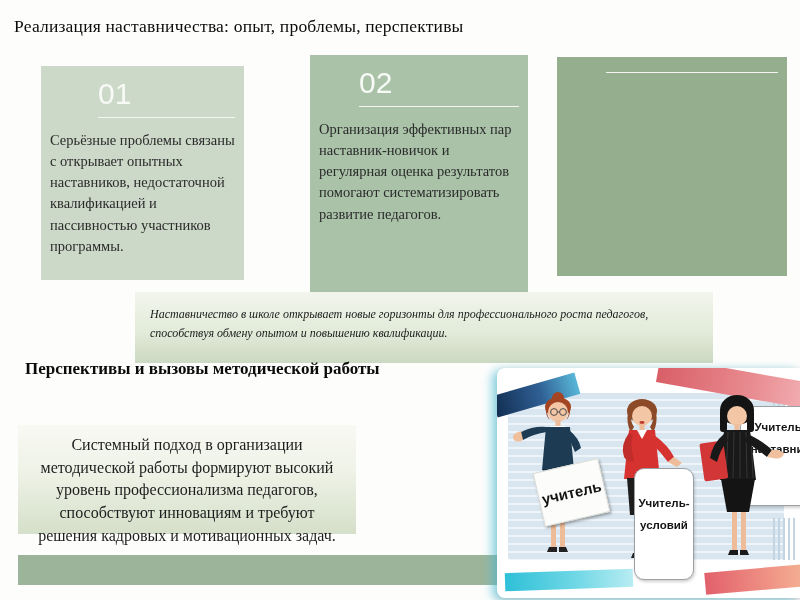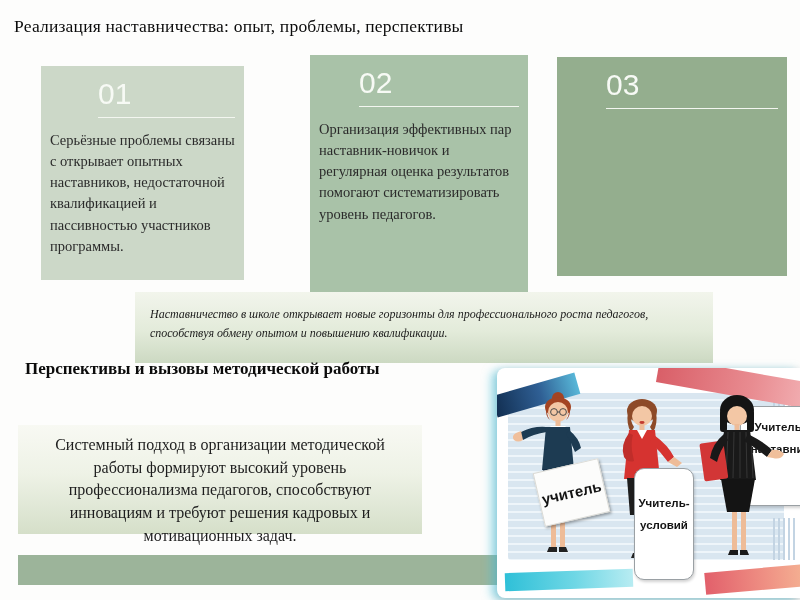--- a/index.html
+++ b/index.html
@@ -20,21 +20,21 @@
   .card-divider { height:0; border-bottom:1.6px solid #f3f6f0; margin:7px 0 0 40px; }
   .card1 .card-divider { margin-left:48px; }
   .card-text { margin-top:12px; font-size:14.5px; line-height:1.47; color:#2b2b2b; }
 
   
   .quote-banner { position:absolute; left:135px; top:292px; width:578px; height:71px;
     background:linear-gradient(to bottom,#f2f5ec 0%,#e3ebda 55%,#ccd9c2 100%); }
   .quote-banner p { padding:13px 9px 0 15px; font-size:12px; line-height:1.55; color:#1c1c1c;font-style:italic; }
 
   
-  .summary-box { position:absolute; left:18px; top:425px; width:404px; height:109px;
+  .summary-box { position:absolute; left:18px; top:425px; width:338px; height:109px;
     background:linear-gradient(to bottom,#f8f9f3 0%,#eef2e6 45%,#d5dfc9 100%); }
   .summary-box p { padding:9px 12px 0 12px; font-size:16px; line-height:1.42; color:#1d1d1d; text-align:center; }
 
   .footer-bar { position:absolute; left:18px; top:555px; width:487px; height:30px; background:#9cb49a; z-index:1; }
 
   
   .illustration { position:absolute; left:497px; top:368px; width:303px; height:230px;
     background:#ffffff; border-radius:8px 0 0 8px; z-index:2;
     box-shadow:-6px 2px 10px rgba(84,198,224,.55), 0 3px 8px rgba(0,0,0,.22); overflow:hidden; }
   .ribbon { position:absolute; }
@@ -77,25 +77,24 @@
 
   <div class="card card1">
     <div class="card-number">01</div>
     <div class="card-divider"></div>
     <div class="card-text">Серьёзные проблемы связаны с открывает опытных наставников, недостаточной квалификацией и пассивностью участников программы.</div>
   </div>
 
   <div class="card card2">
     <div class="card-number">02</div>
     <div class="card-divider"></div>
-    <div class="card-text">Организация эффективных пар наставник-новичок и регулярная оценка результатов помогают систематизировать уровень педагогов.</div>
+    <div class="card-text">Организация эффективных пар наставник-новичок и регулярная оценка результатов помогают систематизировать развитие педагогов.</div>
   </div>
 
   <div class="card card3">
-    <div class="card-number">03</div>
     <div class="card-divider"></div>
   </div>
 
   <div class="quote-banner">
     <p>Наставничество в школе открывает новые горизонты для профессионального роста педагогов, способствуя обмену опытом и повышению квалификации.</p>
   </div>
 
   <div class="section-title">Перспективы и вызовы методической работы</div>
 
   <div class="summary-box">

